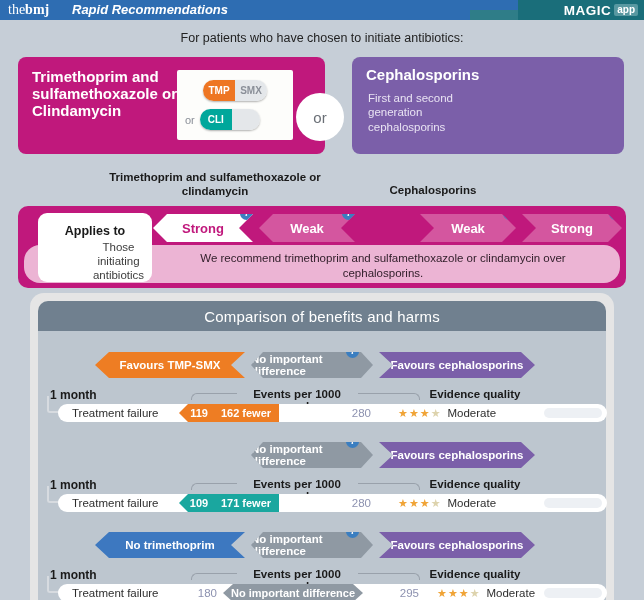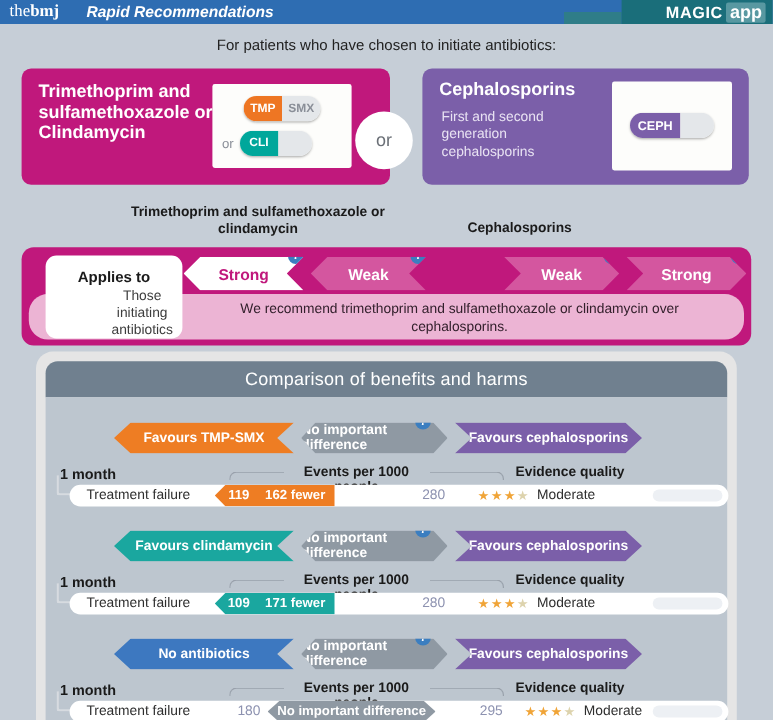--- a/index.html
+++ b/index.html
@@ -15,21 +15,21 @@
   .topbar { position:absolute; left:0; top:0; width:644px; height:20px; background:#2e6db2; }
   .brand { position:absolute; left:8px; top:0; height:20px; line-height:20px; color:#fff;
            font-family:"Liberation Serif", serif; font-size:14px; }
   .brand b { font-weight:bold; }
   .product { position:absolute; left:72px; top:0; height:20px; line-height:20px; color:#fff;
              font-style:italic; font-weight:bold; font-size:13px; }
   .magic-step { position:absolute; left:470px; top:10px; width:48px; height:10px; background:#2f7d88; }
   .magic-block { position:absolute; left:518px; top:0; width:126px; height:20px; background:#1a6e7a;
                  display:flex; align-items:center; justify-content:flex-end; padding-right:6px; gap:3px; }
   .magic-word { color:#fff; font-weight:bold; font-size:13.5px; letter-spacing:.5px; }
-  .magic-badge { background:#5898a1; color:#fff; font-size:15px; font-weight:bold;
+  .magic-badge { background:#5898a1; color:#fff; font-size:10px; font-weight:bold;
                  border-radius:2px; padding:1px 3px; line-height:1; }
   
   .intro { position:absolute; left:0; top:31px; width:644px; text-align:center;
            font-size:12.5px; color:#222; }
   
   .opt-left  { position:absolute; left:18px;  top:57px; width:307px; height:97px;
                background:#c0187c; border-radius:8px; }
   .opt-right { position:absolute; left:352px; top:57px; width:272px; height:97px;
                background:#7b5fa9; border-radius:8px; }
   .opt-title { position:absolute; left:14px; top:12px; width:150px; color:#fff;
@@ -164,28 +164,20 @@
       </div>
     </div>
   </div>
 </div>
 
 <div class="or-circle">or</div>
 
 <div class="opt-right">
   <div class="opt-title">Cephalosporins</div>
   <div class="opt-desc">First and second generation cephalosporins</div>
-  <div class="drug-card-r">
-    <div class="ceph-wrap">
-      <div class="capsule">
-        <span class="cap-half cap-ceph">CEPH</span>
-        <span class="cap-half cap-tail"></span>
-      </div>
-    </div>
-  </div>
 </div>
 
 <div class="col-label-left">Trimethoprim and sulfamethoxazole or clindamycin</div>
 <div class="col-label-right">Cephalosporins</div>
 
 <div class="band">
   <div class="band-light">
     <div class="rec-text">We recommend trimethoprim and sulfamethoxazole or clindamycin over cephalosporins.</div>
   </div>
   <div class="applies">
@@ -239,21 +231,20 @@
         </span>
         <span class="comparator">280</span>
         <span class="stars"><span class="star on">★</span><span class="star on">★</span><span class="star on">★</span><span class="star off">★</span></span>
         <span class="quality">Moderate</span>
         <span class="ghost"></span>
       </div>
     </div>
 
     <div class="block">
       <div class="favour-row">
-        <div class="fav-arrow fav-left arrow-left-shape bg-teal">Favours clindamycin</div>
         <div class="fav-arrow fav-mid hex-shape">
           <span>No important difference</span>
           <span class="info-dot" style="right:14px;">i</span>
         </div>
         <div class="fav-arrow fav-right arrow-right-shape">Favours cephalosporins</div>
       </div>
       <div class="labels-row">
         <span class="lbl-time">1 month</span>
         <span class="brace brace-l"></span>
         <span class="lbl-events">Events per 1000 people</span>
@@ -269,21 +260,21 @@
         </span>
         <span class="comparator">280</span>
         <span class="stars"><span class="star on">★</span><span class="star on">★</span><span class="star on">★</span><span class="star off">★</span></span>
         <span class="quality">Moderate</span>
         <span class="ghost"></span>
       </div>
     </div>
 
     <div class="block">
       <div class="favour-row">
-        <div class="fav-arrow fav-left arrow-left-shape bg-blue">No antibiotics</div>
+        <div class="fav-arrow fav-left arrow-left-shape bg-blue">No trimethoprim</div>
         <div class="fav-arrow fav-mid hex-shape">
           <span>No important difference</span>
           <span class="info-dot" style="right:14px;">i</span>
         </div>
         <div class="fav-arrow fav-right arrow-right-shape">Favours cephalosporins</div>
       </div>
       <div class="labels-row">
         <span class="lbl-time">1 month</span>
         <span class="brace brace-l"></span>
         <span class="lbl-events">Events per 1000 people</span>

